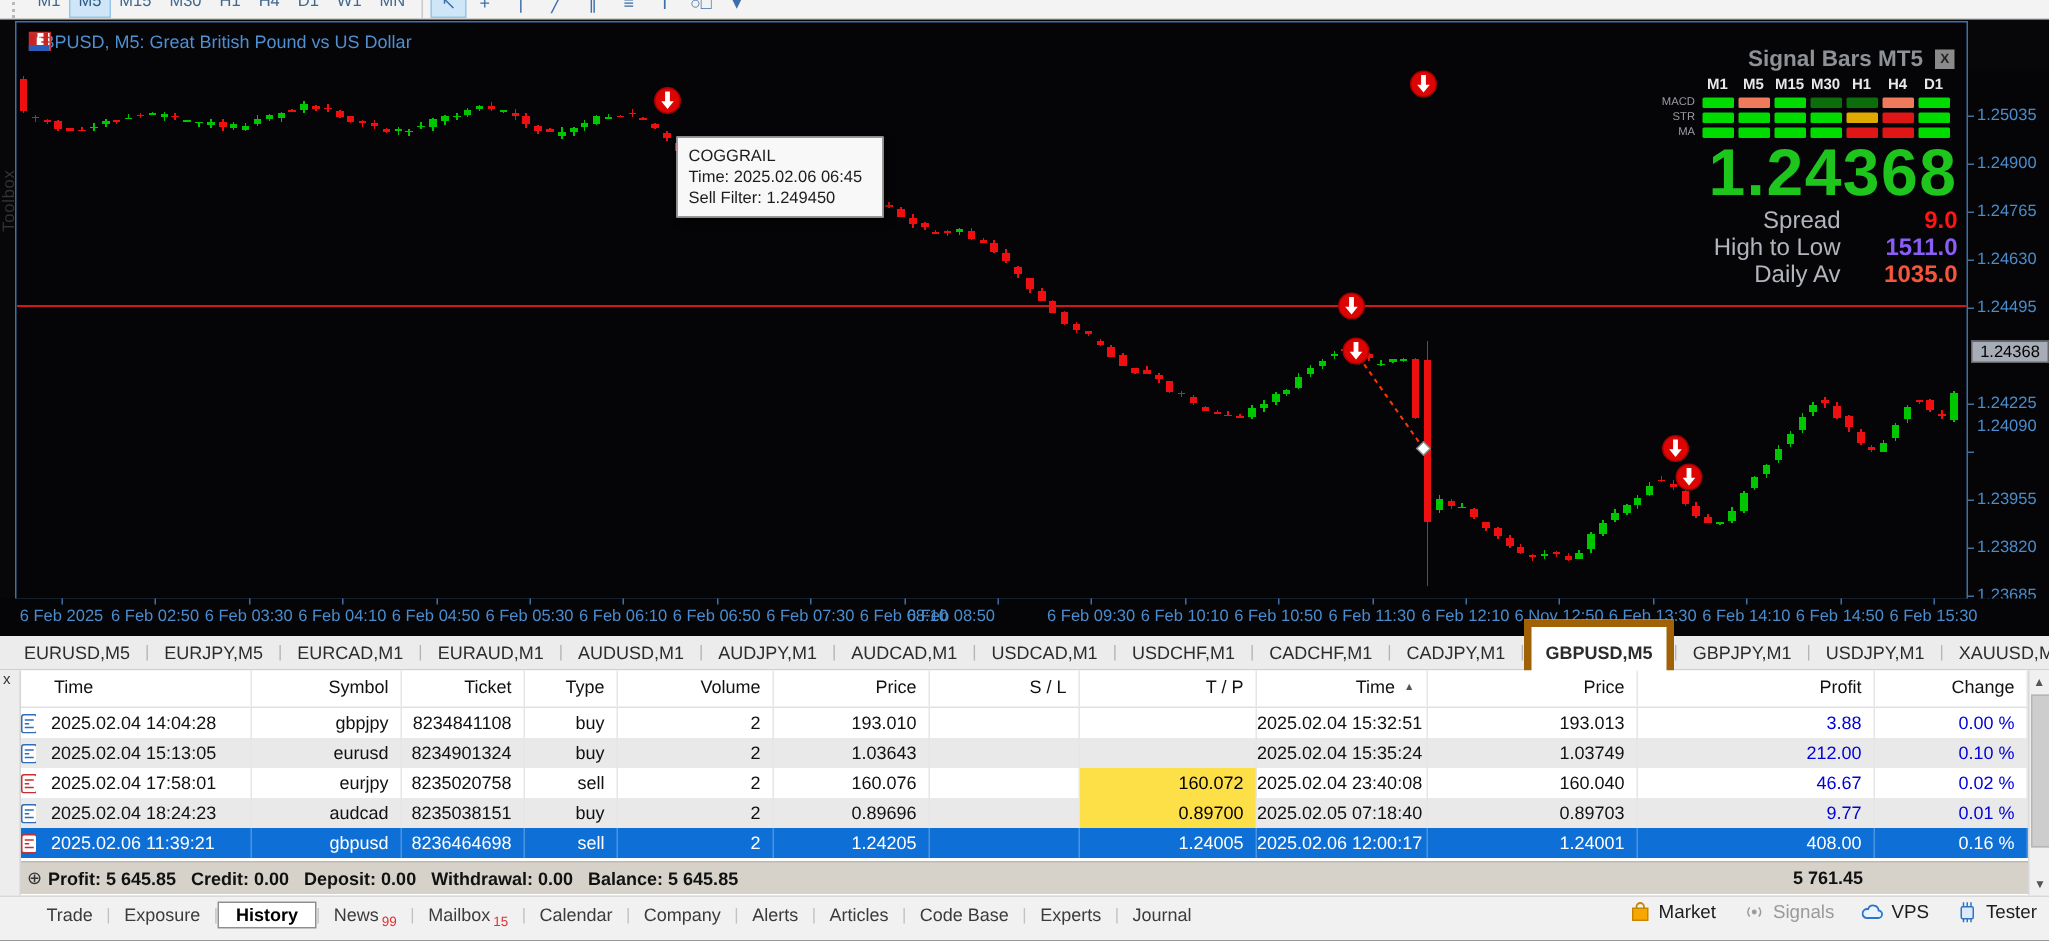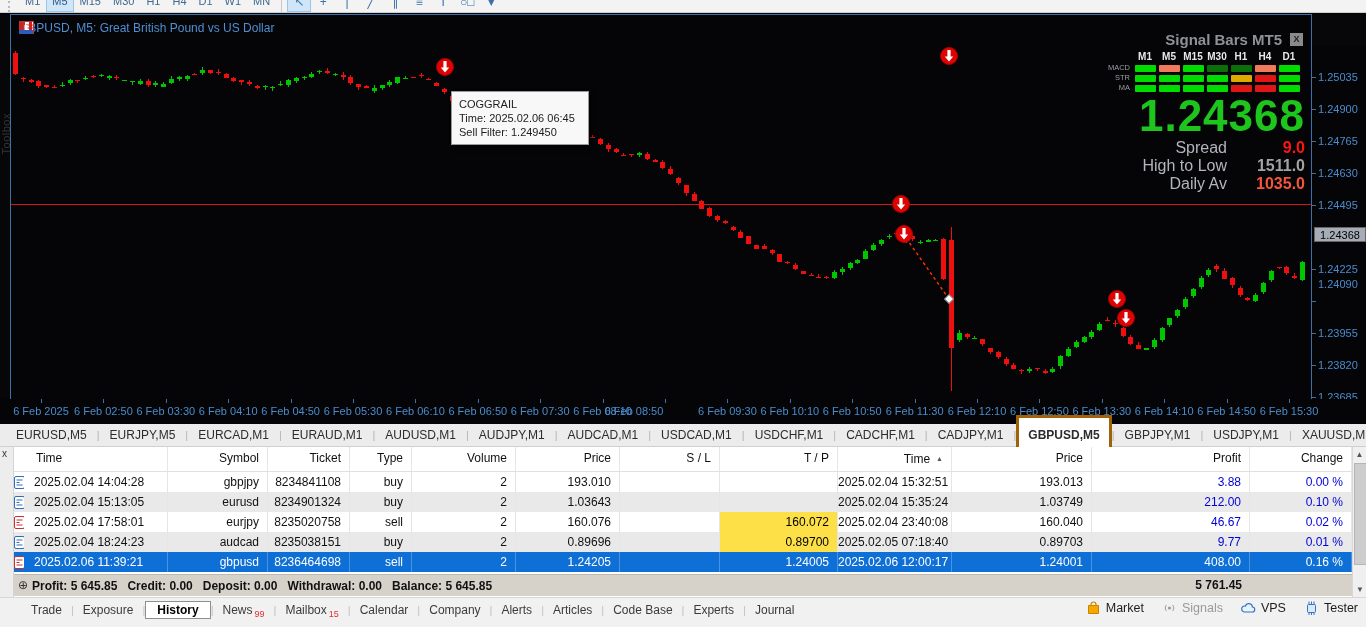--- a/index.html
+++ b/index.html
@@ -51,21 +51,21 @@
   .sb-bar{width:21px;height:7px;margin:1.5px auto;border-radius:1px;}
   .sb-price{color:#1dc51d;font-size:44px;font-weight:bold;text-align:right;line-height:46px;
     padding-right:6px;letter-spacing:1px;}
   .sb-stat{display:flex;justify-content:flex-end;align-items:baseline;gap:14px;padding-right:6px;line-height:18px;}
   .sb-stat .lab{color:#b2b5bc;font-size:16px;}
   .sb-stat .val{font-size:16px;font-weight:bold;min-width:64px;text-align:right;}
   
   .symbol-tabs{position:absolute;left:0;top:424px;width:1366px;height:23px;background:#ececec;
     border-bottom:1px solid #d0d0d0;display:flex;align-items:center;box-sizing:border-box;padding-left:6px;}
   .stab{font-size:12px;color:#2c2c2c;padding:2px 10px;white-space:nowrap;}
-  .stab.active{background:#fff;border:3px solid #a16207;font-weight:bold;padding:10px 9px;}
+  .stab.active{background:#fff;border:5px solid #a16207;font-weight:bold;padding:10px 9px;}
   .stab-sep{color:#b5b5b5;font-size:11px;}
   
   .toolbox{position:absolute;left:0;top:447px;width:1366px;height:150px;background:#fff;}
   .tb-side{position:absolute;left:0;top:0;width:14px;height:150px;background:#ededed;border-right:1px solid #d5d5d5;box-sizing:border-box;}
   .tb-close{position:absolute;left:2px;top:2px;font-size:10px;color:#333;line-height:10px;}
   .tb-label{position:absolute;left:0px;top:113px;width:14px;font-size:11px;color:#333;
     writing-mode:vertical-rl;transform:rotate(180deg);letter-spacing:.5px;z-index:9;}
   .htable{position:absolute;left:14px;top:0;width:1338px;}
   .hrow,.trow,.srow{display:grid;grid-template-columns:18px 136px 100px 82px 62px 104px 104px 100px 118px 114px 140px 158px 102px;}
   .hrow{height:24px;border-bottom:1px solid #e0e0e0;background:#fff;}
@@ -605,21 +605,21 @@
           </div>
         </div>
       <div class="sb-price">1.24368</div>
       <div id="sb-stats">
           <div class="sb-stat">
             <span class="lab">Spread</span>
             <span class="val" style="color: rgb(255, 20, 20);">9.0</span>
           </div>
           <div class="sb-stat">
             <span class="lab">High to Low</span>
-            <span class="val" style="color: #a3a3a3;">1511.0</span>
+            <span class="val" style="color: #8b5cf6;">1511.0</span>
           </div>
           <div class="sb-stat">
             <span class="lab">Daily Av</span>
             <span class="val" style="color: rgb(244, 85, 61);">1035.0</span>
           </div>
         </div>
     </div>
 
     <div class="tooltip">
       <div>COGGRAIL</div>
@@ -678,21 +678,21 @@
       <div class="ta-label" style="left: 727.4px;">6 Feb 09:30</div>
       <div class="ta-tick" style="left: 789.8px;"></div>
       <div class="ta-label" style="left: 789.8px;">6 Feb 10:10</div>
       <div class="ta-tick" style="left: 852.2px;"></div>
       <div class="ta-label" style="left: 852.2px;">6 Feb 10:50</div>
       <div class="ta-tick" style="left: 914.6px;"></div>
       <div class="ta-label" style="left: 914.6px;">6 Feb 11:30</div>
       <div class="ta-tick" style="left: 977px;"></div>
       <div class="ta-label" style="left: 977px;">6 Feb 12:10</div>
       <div class="ta-tick" style="left: 1039.4px;"></div>
-      <div class="ta-label" style="left: 1039.4px;">6 Feb 12:50</div>
+      <div class="ta-label" style="left: 1039.4px;">6 Nov 12:50</div>
       <div class="ta-tick" style="left: 1101.8px;"></div>
       <div class="ta-label" style="left: 1101.8px;">6 Feb 13:30</div>
       <div class="ta-tick" style="left: 1164.2px;"></div>
       <div class="ta-label" style="left: 1164.2px;">6 Feb 14:10</div>
       <div class="ta-tick" style="left: 1226.6px;"></div>
       <div class="ta-label" style="left: 1226.6px;">6 Feb 14:50</div>
       <div class="ta-tick" style="left: 1289px;"></div>
       <div class="ta-label" style="left: 1289px;">6 Feb 15:30</div>
     </div>
 </div>

